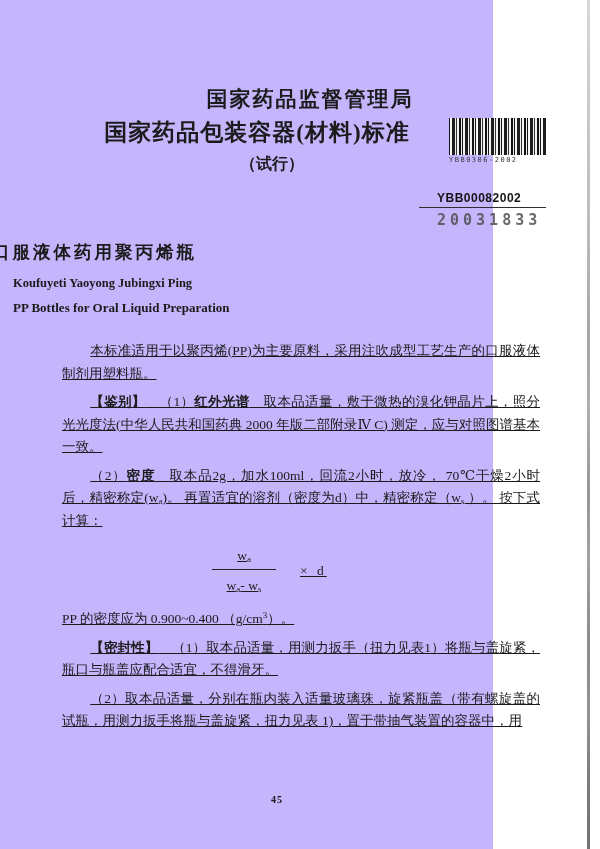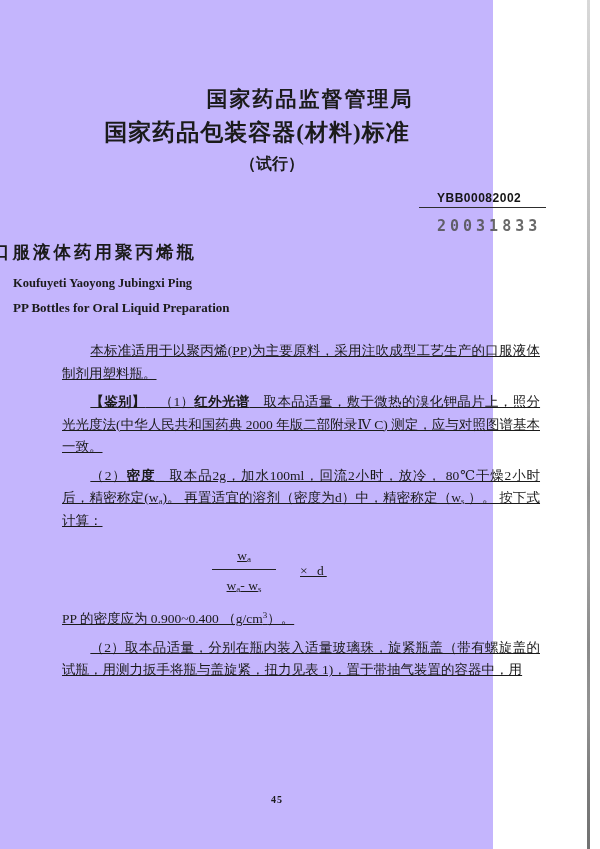--- a/index.html
+++ b/index.html
@@ -54,21 +54,21 @@
   .std-code{
     position:absolute;left:437px;top:191px;
     font-family:"Liberation Sans","DejaVu Sans",sans-serif;
     font-size:12px;font-weight:bold;letter-spacing:.5px;color:#151515;
   }
   .std-underline{
     position:absolute;left:419px;top:207px;width:127px;height:0;
     border-top:1.5px solid #2d2d2d;
   }
   .stamp{
-    position:absolute;left:437px;top:217px;
+    position:absolute;left:437px;top:211px;
     font-family:"DejaVu Sans Mono","Liberation Mono",monospace;
     font-size:15px;font-weight:bold;letter-spacing:4px;color:#4f4f4f;opacity:.85;
   }
 
   .doc-title{position:absolute;left:0;top:240px;width:600px;text-align:left;}
   .t-cn{
     position:relative;left:-8px;
     font-size:17.5px;font-weight:bold;letter-spacing:3px;line-height:24px;
   }
   .t-py{
@@ -111,51 +111,56 @@
 <div class="page">
 
   <div class="scan-edge"></div>
 
   <div class="header">
     <div class="h-line1">国家药品监督管理局</div>
     <div class="h-line2">国家药品包装容器(材料)标准</div>
     <div class="h-line3">（试行）</div>
   </div>
 
+  <div class="barcode-wrap">
+    <div class="barcode"></div>
+    <div class="barcode-label">YBB0306-2002</div>
+  </div>
 
   <div class="std-code">YBB00082002</div>
   <div class="std-underline"></div>
   <div class="stamp">20031833</div>
 
   <div class="doc-title">
     <div class="t-cn">口服液体药用聚丙烯瓶</div>
     <div class="t-py">Koufuyeti Yaoyong Jubingxi Ping</div>
     <div class="t-en">PP Bottles for Oral Liquid Preparation</div>
   </div>
 
   <div class="body-text">
 
     <p class="para"><span>本标准适用于以聚丙烯(PP)为主要原料，采用注吹成型工艺生产的口服液体制剂用塑料瓶。</span></p>
 
 
     <p class="para"><b>【鉴别】</b><span>　（1）</span><b>红外光谱</b><span>　取本品适量，敷于微热的溴化钾晶片上，照分光光度法(中华人民共和国药典 2000 年版二部附录Ⅳ C) 测定，应与对照图谱基本一致。</span></p>
 
-    <p class="para"><span>（2）</span><b>密度</b><span>　取本品2g，加水100ml，回流2小时，放冷， 80℃干燥2小时后，精密称定(w</span><sub>a</sub><span>)。 再置适宜的溶剂（密度为d）中，精密称定（w</span><sub>s</sub><span> ）。 按下式计算：</span></p>
+    <p class="para"><span>（2）</span><b>密度</b><span>　取本品2g，加水100ml，回流2小时，放冷， 70℃干燥2小时后，精密称定(w</span><sub>a</sub><span>)。 再置适宜的溶剂（密度为d）中，精密称定（w</span><sub>s</sub><span> ）。 按下式计算：</span></p>
 
     <div class="formula">
       <div class="fraction">
         <div class="num"><span>w</span><sub>a</sub></div>
         <div class="fracline"></div>
         <div class="den"><span>w</span><sub>a</sub><span>- w</span><sub>s</sub></div>
       </div>
       <div class="multiplier">× d</div>
     </div>
 
     <p class="para no-indent"><span>PP 的密度应为 0.900~0.400 （g/cm</span><sup>3</sup><span>）。</span></p>
 
+    <p class="para"><b>【密封性】</b><span>　（1）取本品适量，用测力扳手（扭力见表1）将瓶与盖旋紧，瓶口与瓶盖应配合适宜，不得滑牙。</span></p>
 
     <p class="para"><span>（2）取本品适量，分别在瓶内装入适量玻璃珠，旋紧瓶盖（带有螺旋盖的试瓶，用测力扳手将瓶与盖旋紧，扭力见表 1)，置于带抽气装置的容器中，用</span></p>
 
   </div>
 
   <div class="page-number">45</div>
 
 </div>
 
 </body></html>

